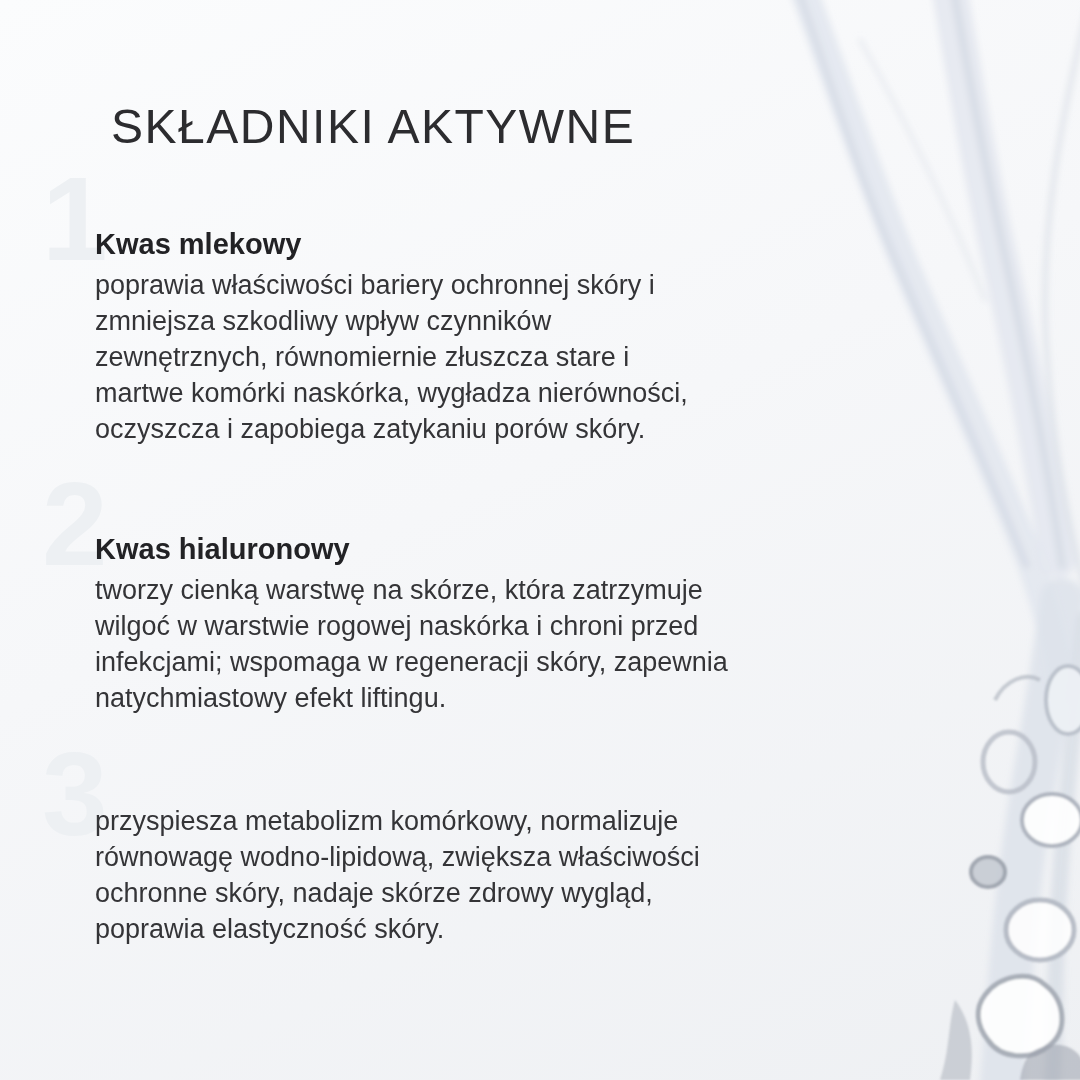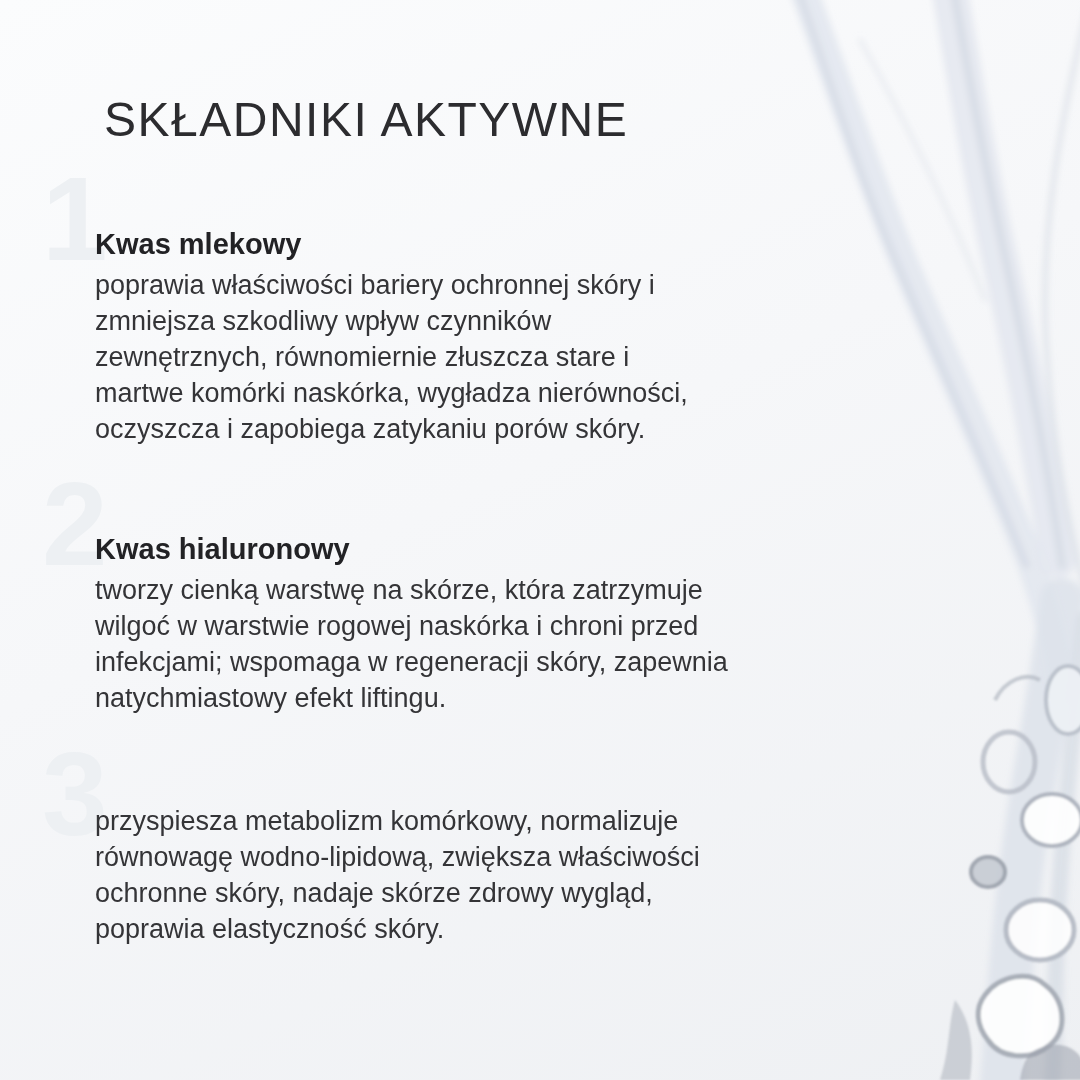--- a/index.html
+++ b/index.html
@@ -4,21 +4,21 @@
 <style>
   html,body{margin:0;padding:0;}
   body{
     width:1080px;height:1080px;overflow:hidden;position:relative;
     font-family:"Liberation Sans", sans-serif;
     background:linear-gradient(155deg,#fbfcfd 0%,#f6f7f9 45%,#eef0f3 100%);
   }
   .canvas{position:absolute;inset:0;}
   .splash{position:absolute;inset:0;z-index:0;pointer-events:none;}
   .page-title{
-    position:absolute;left:95px;top:85px;z-index:2;margin:9px;
+    position:absolute;left:95px;top:85px;z-index:2;margin:16px;
     font-size:48px;font-weight:400;letter-spacing:1.5px;color:#2c2c2f;
     line-height:1.1;
   }
   .big-num{
     position:absolute;left:42px;z-index:1;
     font-size:118px;font-weight:700;line-height:1;color:#edf0f3;
     user-select:none;
   }
   .num-1{top:160px;}
   .num-2{top:465px;}

